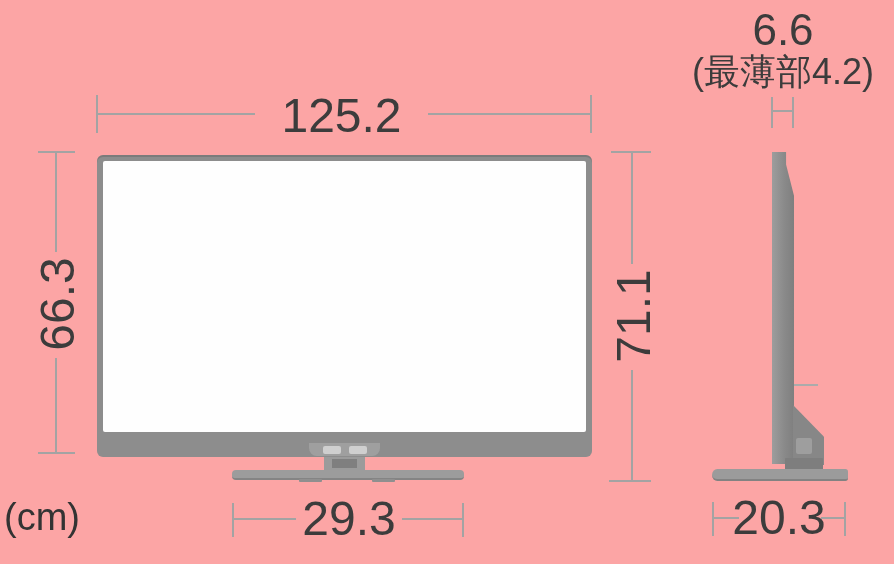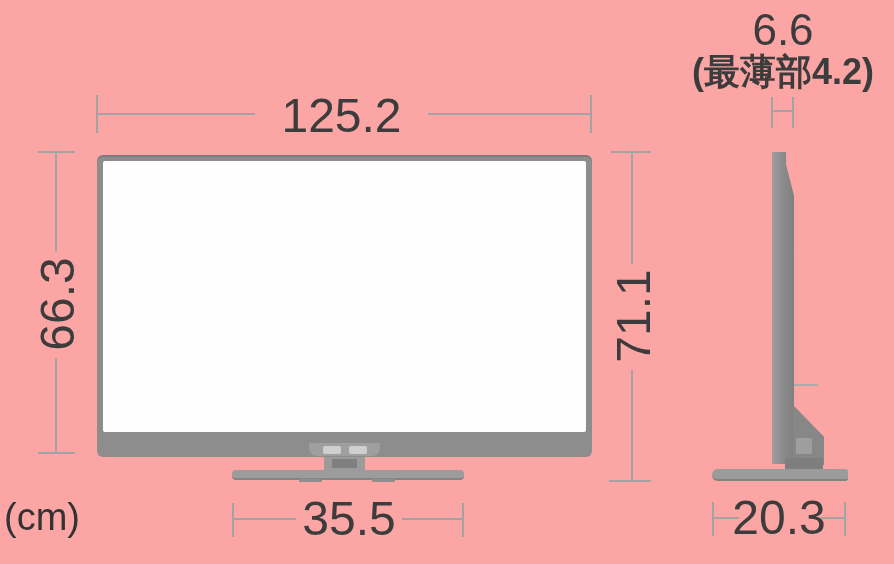--- a/index.html
+++ b/index.html
@@ -61,21 +61,21 @@
     background:#9b9b9b;border-radius:8px 4px 4px 8px / 9px 4px 4px 9px;
     border-bottom:2px solid #828282;
   }
 </style>
 </head>
 <body>
 
 <div id="canvas">
 
   <div class="dim-num" style="left:743px;top:8px;width:80px;font-size:44px;">6.6</div>
-  <div class="note" style="left:672px;top:52px;width:222px;font-weight:bold;">(最薄部4.2)</div>
+  <div class="note" style="left:672px;top:52px;width:222px;">(最薄部4.2)</div>
 
   <div class="tick-v" style="left:771px;top:97px;height:31px;"></div>
   <div class="tick-v" style="left:792px;top:97px;height:31px;"></div>
   <div class="dline" style="left:771px;top:110px;width:23px;height:2px;"></div>
 
   <div class="tick-v" style="left:96px;top:95px;height:38px;"></div>
   <div class="tick-v" style="left:590px;top:95px;height:38px;"></div>
   <div class="dline" style="left:97px;top:113px;width:158px;height:2px;"></div>
   <div class="dline" style="left:428px;top:113px;width:163px;height:2px;"></div>
   <div class="dim-num" style="left:255px;top:92px;width:173px;">125.2</div>
@@ -110,21 +110,21 @@
   <div class="tv-side-ledge"></div>
   <div class="tv-side-wedge"></div>
   <div class="tv-side-wedge-inner"></div>
   <div class="tv-side-hinge"></div>
   <div class="tv-side-base"></div>
 
   <div class="tick-v" style="left:232px;top:503px;height:34px;"></div>
   <div class="tick-v" style="left:462px;top:503px;height:34px;"></div>
   <div class="dline" style="left:233px;top:518px;width:63px;height:2px;"></div>
   <div class="dline" style="left:402px;top:518px;width:60px;height:2px;"></div>
-  <div class="dim-num" style="left:288px;top:495px;width:122px;">35.5</div>
+  <div class="dim-num" style="left:288px;top:495px;width:122px;">29.3</div>
 
   <div class="tick-v" style="left:712px;top:502px;height:34px;"></div>
   <div class="tick-v" style="left:844px;top:502px;height:34px;"></div>
   <div class="dline" style="left:713px;top:517px;width:26px;height:2px;"></div>
   <div class="dline" style="left:821px;top:517px;width:23px;height:2px;"></div>
   <div class="dim-num" style="left:718px;top:494px;width:122px;">20.3</div>
 
   <div class="unit" style="left:4px;top:496px;">(cm)</div>
 
 </div>

